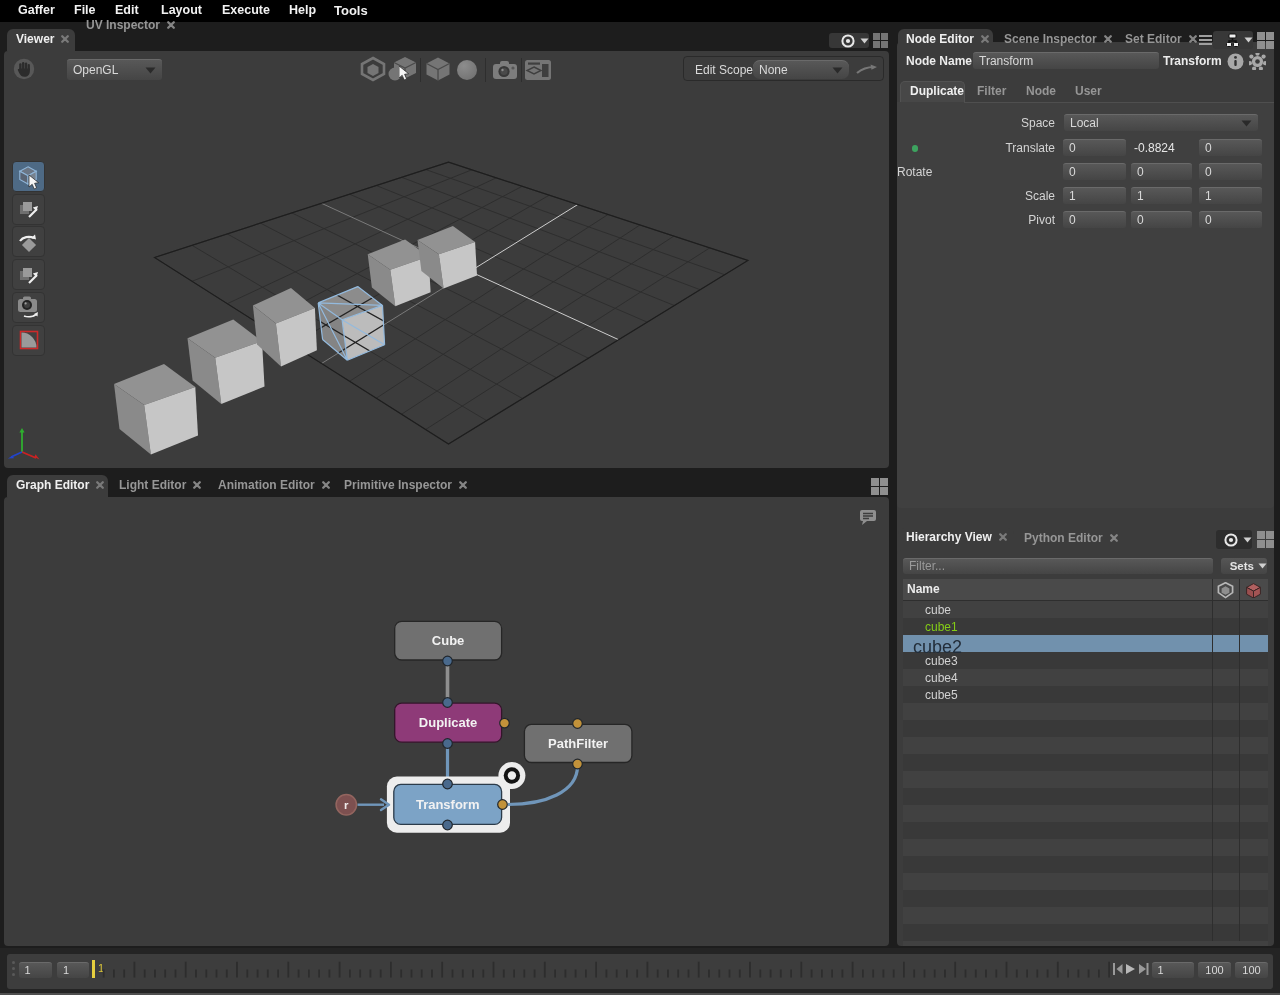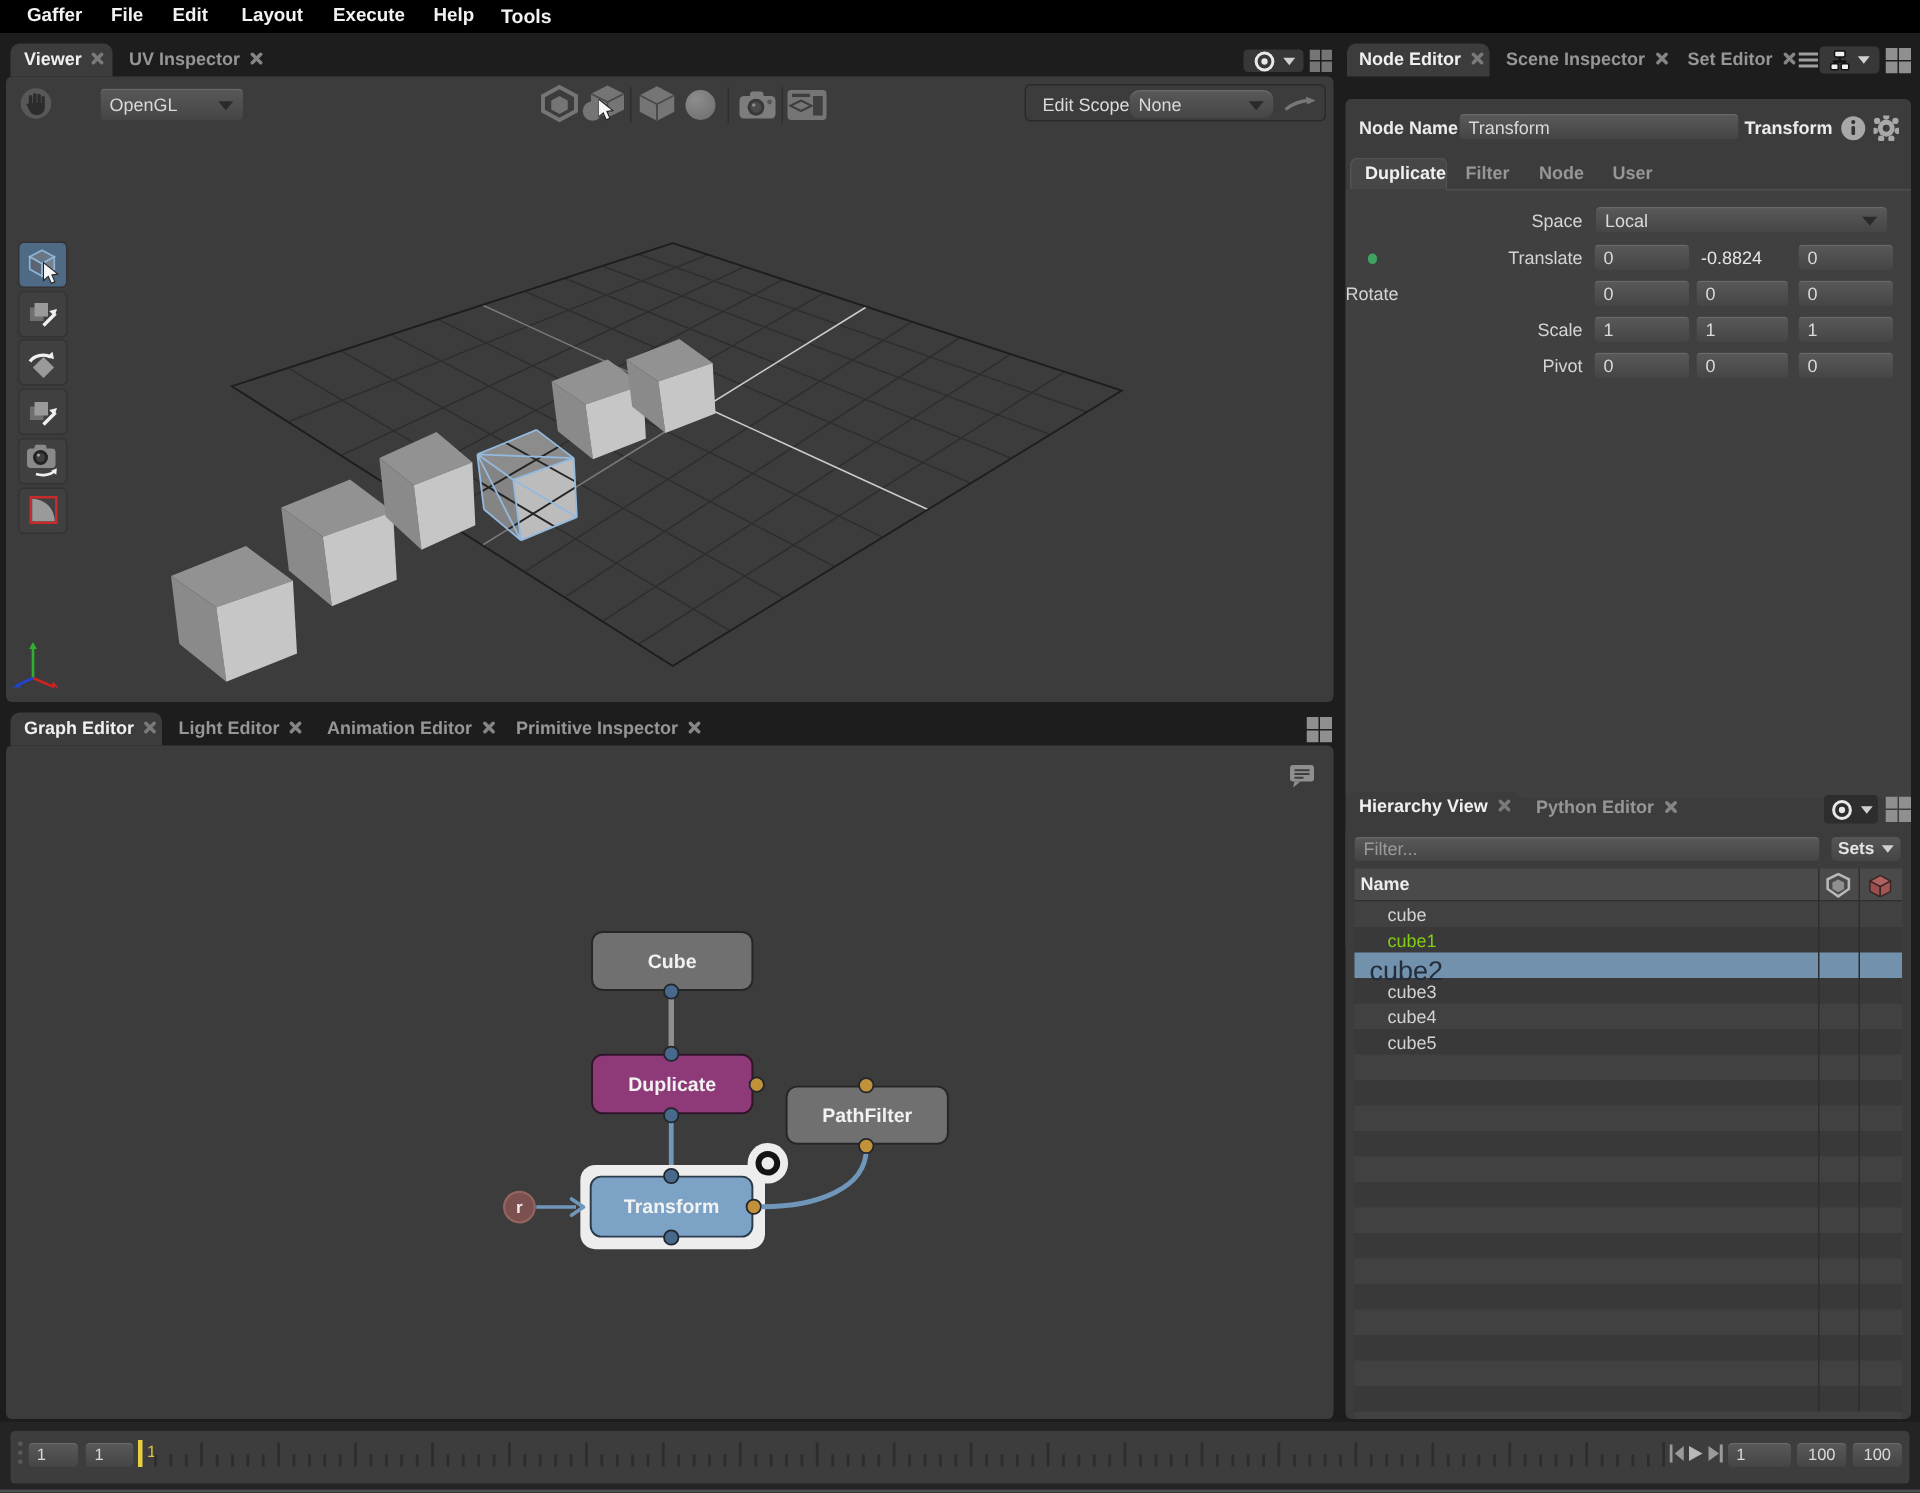--- a/index.html
+++ b/index.html
@@ -1,21 +1,21 @@
 <!DOCTYPE html>
 <html><head><meta charset="utf-8"><style>
 *{margin:0;padding:0;box-sizing:border-box}
 html,body{width:1280px;height:995px;background:#1d1d1d;font-family:"Liberation Sans",sans-serif;overflow:hidden}
 .abs{position:absolute}
 .panel{position:absolute;background:#3c3c3c;border-radius:4px;overflow:hidden}
 .tab{position:absolute;font-size:12px;font-weight:bold;color:#969696;display:flex;align-items:center;gap:6px}
 .tab.active{color:#f0f0f0}
 .tabbg{position:absolute;background:#3c3c3c;border-radius:6px 6px 0 0}
 .field{position:absolute;background:linear-gradient(#585858,#454545);border-radius:3px;border-top:1px solid #6a6a6a;color:#d9d9d9;font-size:12px;display:flex;align-items:center;padding:0 6px}
-.btnbox{position:absolute;background:#2d2d2d;border-radius:3px;display:flex;align-items:center;justify-content:center;gap:4px}
+.btnbox{position:absolute;background:#2d2d2d;border-radius:3px;display:flex;align-items:center;justify-content:flex-end;gap:4px}
 .lbl{position:absolute;font-size:12px;color:#d4d4d4;white-space:nowrap}
 .blbl{position:absolute;font-size:12px;font-weight:bold;color:#ececec;white-space:nowrap}
 svg{display:block}
 </style></head><body>
 <div class="abs" style="left:0;top:0;width:1280px;height:22px;background:#000">
     <span class="abs" style="left:18px;top:3px;font-size:12.5px;font-weight:bold;color:#f2f2f2">Gaffer</span>
     <span class="abs" style="left:74px;top:3px;font-size:12.5px;font-weight:bold;color:#f2f2f2">File</span>
     <span class="abs" style="left:115px;top:3px;font-size:12.5px;font-weight:bold;color:#f2f2f2">Edit</span>
     <span class="abs" style="left:161px;top:3px;font-size:12.5px;font-weight:bold;color:#f2f2f2">Layout</span>
     <span class="abs" style="left:222px;top:3px;font-size:12.5px;font-weight:bold;color:#f2f2f2">Execute</span>
@@ -205,21 +205,21 @@
       <svg width="26" height="26">
         <rect x="4.5" y="4.5" width="17" height="17" fill="none" stroke="#cc2a2a" stroke-width="1.6"></rect>
         <path d="M5.5 5.5 L5.5 20.5 L20.5 20.5 A15 15 0 005.5 5.5 Z" fill="#9a9a9a"></path>
       </svg>
     </div>
   </div>
 <div class="tabbg" style="left:7px;top:29px;width:68px;height:22px"></div>
 <div class="tab active" style="left:16px;top:32px">Viewer <svg width="10" height="10" viewBox="0 0 10 10">
       <path d="M2.2 2.2L7.8 7.8M7.8 2.2L2.2 7.8" stroke="#7a7a7a" stroke-width="2.3" stroke-linecap="round"></path>
     </svg></div>
-<div class="tab" style="left:86px;top:32px">UV Inspector <svg width="10" height="10" viewBox="0 0 10 10">
+<div class="tab" style="left:86px;top:18px">UV Inspector <svg width="10" height="10" viewBox="0 0 10 10">
       <path d="M2.2 2.2L7.8 7.8M7.8 2.2L2.2 7.8" stroke="#858585" stroke-width="2.3" stroke-linecap="round"></path>
     </svg></div>
 <div class="btnbox" style="left:829px;top:33px;width:40px;height:15px;background:#373737">
     <svg width="16" height="16">
       <circle cx="8" cy="8" r="5.6" fill="none" stroke="#e8e8e8" stroke-width="2"></circle>
       <circle cx="8" cy="8" r="2.1" fill="#e8e8e8"></circle>
     </svg>
     <svg width="9" height="6">
       <path d="M0.5 0.5h8L4.5 5.5Z" fill="#d0d0d0"></path>
     </svg>
@@ -285,21 +285,21 @@
       <path d="M2.2 2.2L7.8 7.8M7.8 2.2L2.2 7.8" stroke="#858585" stroke-width="2.3" stroke-linecap="round"></path>
     </svg></div>
 <div class="abs" style="left:871px;top:478px">
     <svg width="17" height="17">
       <rect x="0" y="0" width="8" height="8" fill="#8f8f8f"></rect>
       <rect x="9" y="0" width="8" height="8" fill="#8f8f8f"></rect>
       <rect x="0" y="9" width="8" height="8" fill="#8f8f8f"></rect>
       <rect x="9" y="9" width="8" height="8" fill="#8f8f8f"></rect>
     </svg>
   </div>
-<div class="panel" style="left:897px;top:66px;width:377px;height:570px">
+<div class="panel" style="left:897px;top:42px;width:377px;height:570px">
     <div class="blbl" style="left:9px;top:12px">Node Name</div>
     <div class="field" style="left:76px;top:10px;width:186px;height:17px;color:#d8d8d8">Transform</div>
     <div class="blbl" style="left:266px;top:12px">Transform</div>
     <div class="abs" style="left:330px;top:11px">
       <svg width="17" height="17">
         <circle cx="8.5" cy="8.5" r="8" fill="#a8a8a8"></circle>
         <rect x="7.3" y="7" width="2.4" height="6" rx="1" fill="#333"></rect>
         <circle cx="8.5" cy="4.4" r="1.4" fill="#333"></circle>
       </svg>
     </div>

